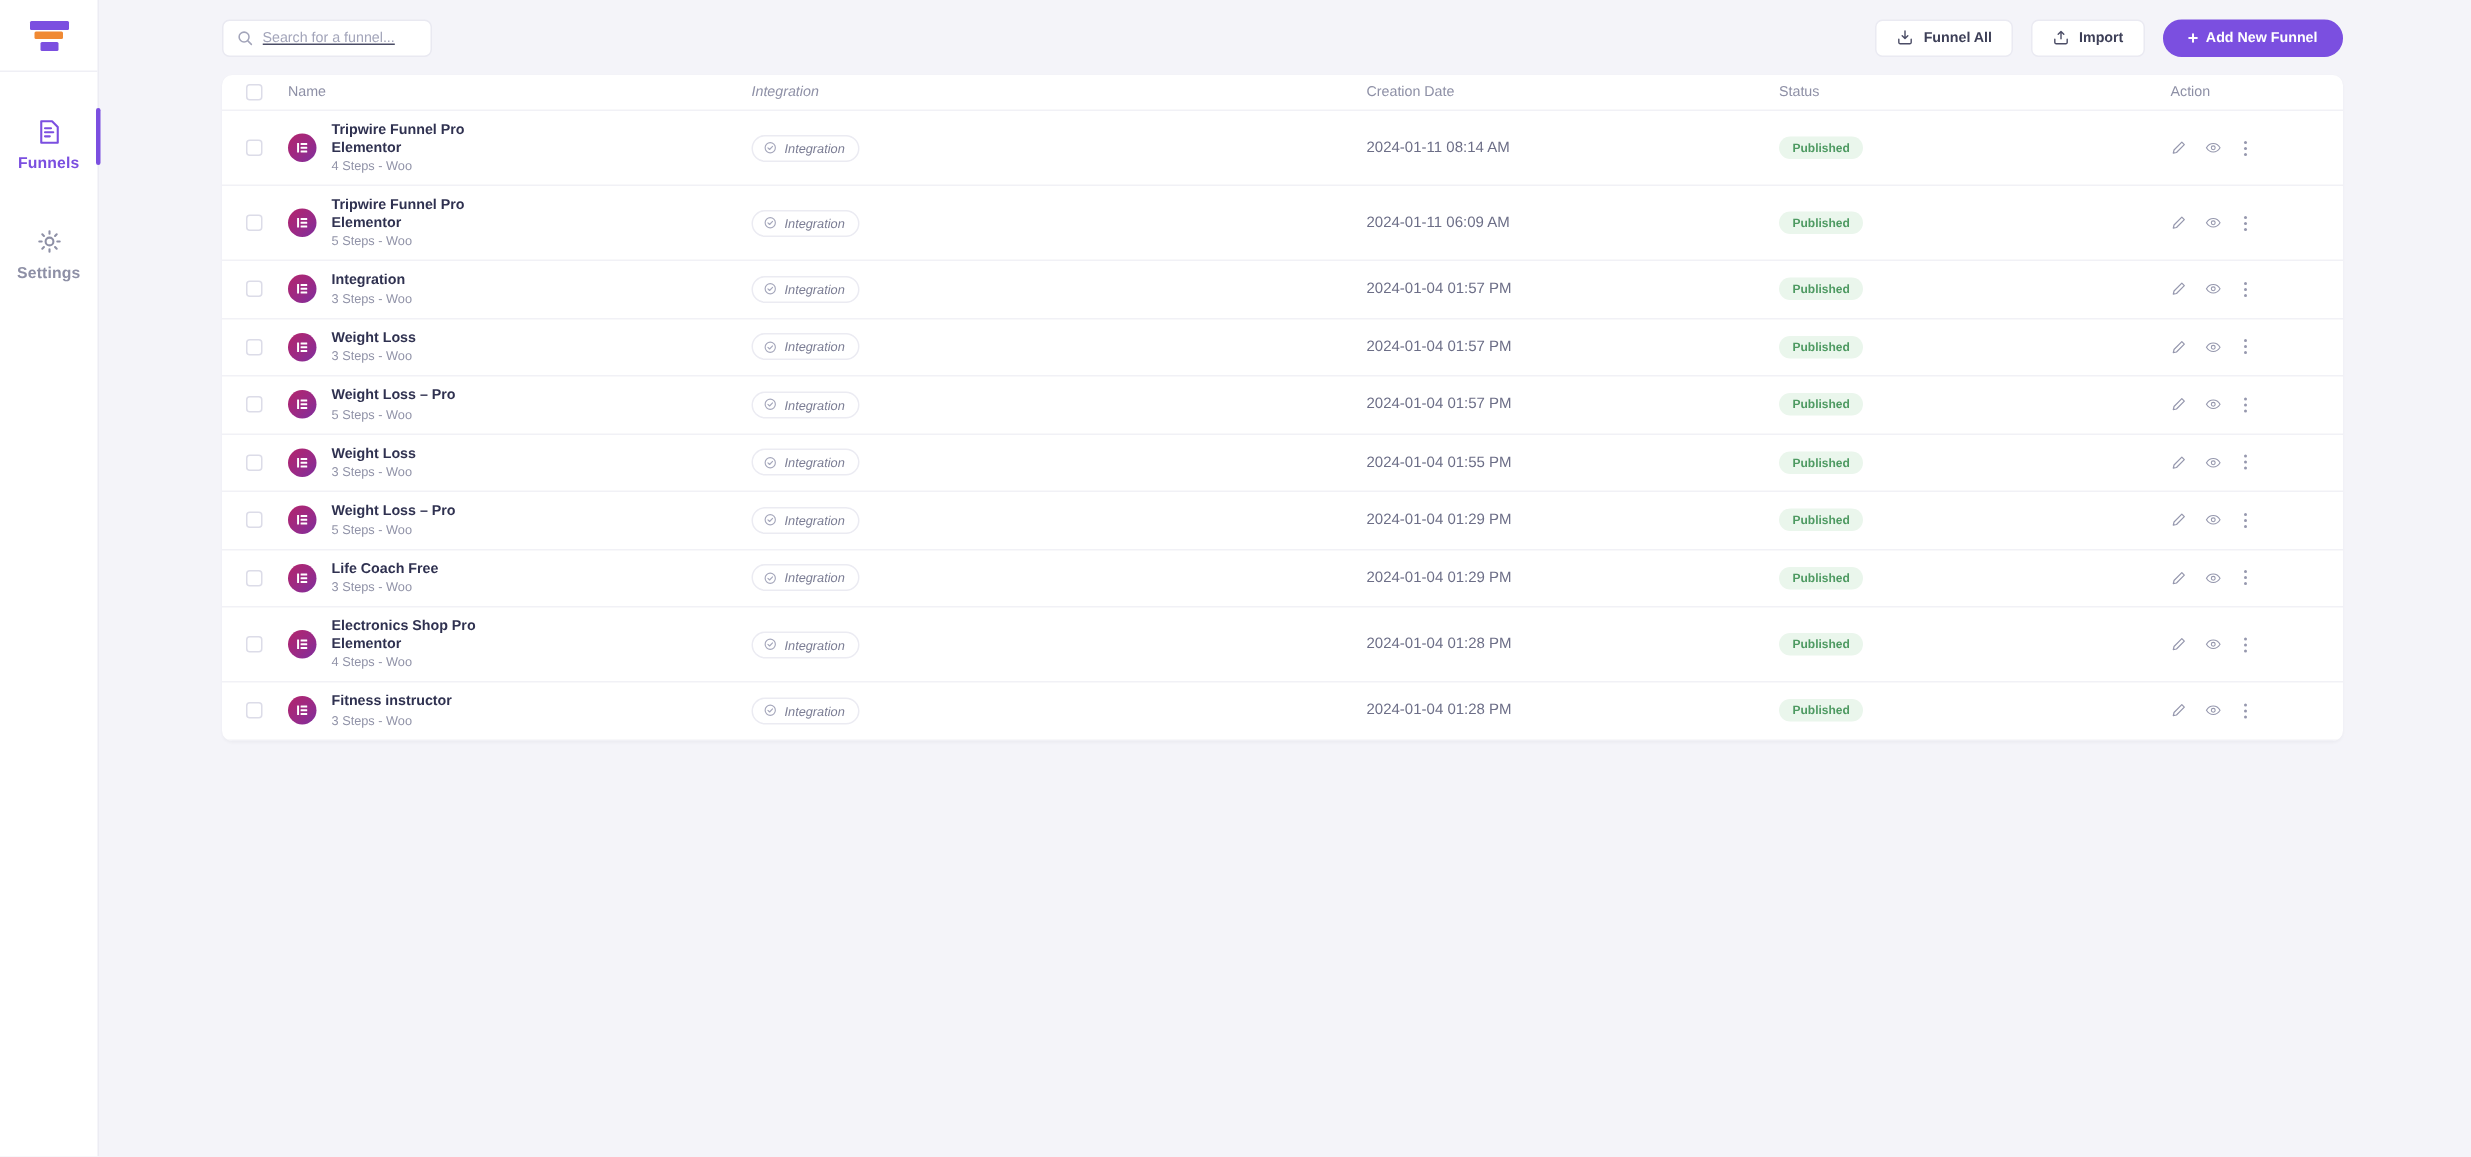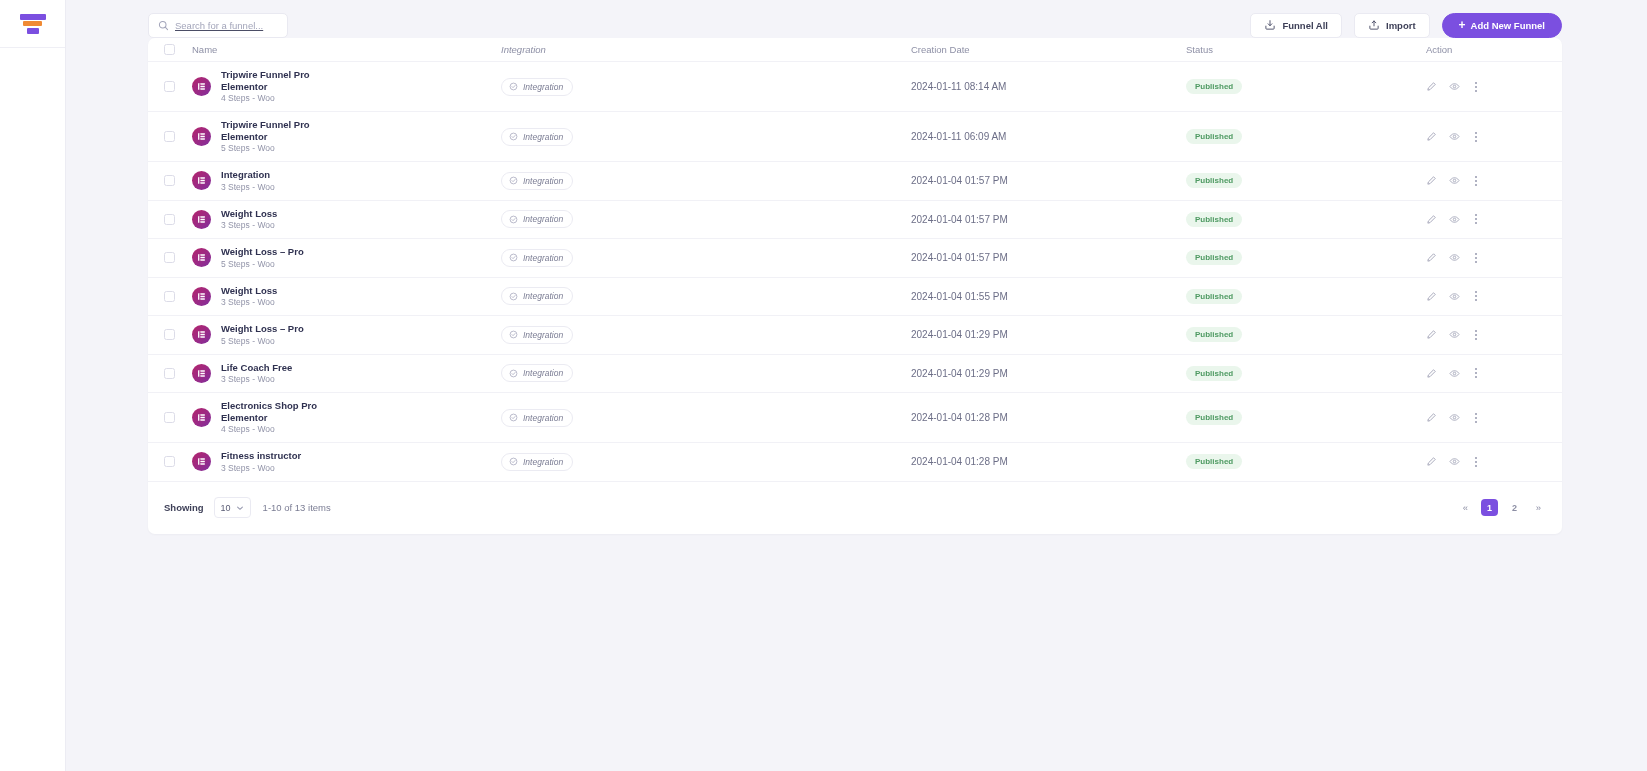--- a/index.html
+++ b/index.html
@@ -76,40 +76,40 @@
   }
   .btn svg { flex: 0 0 12px; }
   .btn-primary {
     background: #7b4fe0; border-color: #7b4fe0; color: #fff;
     padding: 0 16px; border-radius: 13px; gap: 5px; font-size: 9.5px;
   }
   .btn-primary .plus { font-size: 12px; line-height: 1; font-weight: 700; }
 
   
   .card {
-    position: absolute; left: 82px; top: 38px; right: 85px;
+    position: absolute; left: 82px; top: 50px; right: 85px;
     background: #fff; border-radius: 7px;
     box-shadow: 0 1px 2px rgba(40,40,80,.04);
     overflow: hidden;
   }
 
   .row {
     display: flex; align-items: center;
     border-bottom: 1px solid #f1f1f6;
   }
   .thead { height: 24px; }
   .thead .cell { font-size: 9.5px; color: #8e90a6; font-weight: 400; }
 
   .cell { display: flex; align-items: center; }
   .c-check { flex: 0 0 44px; padding-left: 16px; }
   .c-name  { flex: 0 0 309px; }
   .c-integ { flex: 0 0 410px; font-style: italic; }
   .c-date  { flex: 0 0 275px; }
   .c-status{ flex: 0 0 240px; }
-  .c-action{ flex: 1; }
+  .c-action{ flex: 1; margin-left: 21px; }
 
   .chk {
     width: 11px; height: 11px; border: 1px solid #dcdce8;
     border-radius: 2.5px; background: #fff; cursor: pointer; display: block;
   }
 
   .trow { height: 38.5px; justify-content: center; }
   .trow.tall { height: 50px; }
 
   .namecell { display: flex; align-items: center; gap: 10px; padding-left: 0; }
@@ -178,20 +178,41 @@
 <div class="app">
 
   <aside class="sidebar">
     <div class="logo-wrap">
       <div class="logo">
         <i class="b1"></i>
           <i class="b2"></i>
           <i class="b3"></i>
       </div>
     </div>
+    <nav class="nav">
+      <div class="nav-item active">
+        <span class="bar"></span>
+        <span class="ico">
+          <svg viewBox="0 0 20 20" width="20" height="20" fill="none" stroke="#7b4fe0" stroke-width="1.4">
+            <path d="M4.5 2.8h7.2l3.8 3.8v10.6H4.5z" stroke-linejoin="round"></path>
+            <path d="M7 7.5h4M7 10.2h5.5M7 12.9h3.2" stroke-linecap="round"></path>
+          </svg>
+        </span>
+        <span class="lbl">Funnels</span>
+      </div>
+      <div class="nav-item">
+        <span class="ico">
+          <svg viewBox="0 0 20 20" width="20" height="20" fill="none" stroke="#8e90a6" stroke-width="1.4">
+            <circle cx="10" cy="10" r="2.6"></circle>
+            <path d="M10 3.2v1.6M10 15.2v1.6M16.8 10h-1.6M4.8 10H3.2M14.8 5.2l-1.1 1.1M6.3 13.7l-1.1 1.1M14.8 14.8l-1.1-1.1M6.3 6.3L5.2 5.2" stroke-linecap="round"></path>
+          </svg>
+        </span>
+        <span class="lbl">Settings</span>
+      </div>
+    </nav>
   </aside>
 
   <section class="main">
 
     <div class="topbar">
       <div class="search-box">
         <svg viewBox="0 0 14 14" width="11" height="11" fill="none" stroke="#a3a5ba" stroke-width="1.3">
           <circle cx="6" cy="6" r="4.2"></circle>
             <path d="M9.2 9.2l3 3" stroke-linecap="round"></path>
         </svg>
@@ -791,35 +812,16 @@
         <span class="dots">
                   <i></i>
                   <i></i>
                   <i></i>
                 </span>
       </div>
     </div>
           </div>
         </div>
 
-      <div class="foot">
-        <div class="showing">
-          <span class="lbl">Showing</span>
-          <div class="select">
-            <span class="cv">10</span>
-            <svg viewBox="0 0 10 10" width="8" height="8" fill="none" stroke="#9698ae" stroke-width="1.3">
-              <path d="M2 3.8L5 6.6l3-2.8" stroke-linecap="round" stroke-linejoin="round"></path>
-            </svg>
-          </div>
-          <span class="range">1-10 of 13 items</span>
-        </div>
-        <div class="foot-spacer"></div>
-        <div class="pager">
-          <button class="pgbtn">«</button>
-          <div class="pgnum active">1</div>
-          <div class="pgnum">2</div>
-          <button class="pgbtn">»</button>
-        </div>
-      </div>
 
     </div>
   </section>
 </div>
 
 </body></html>

